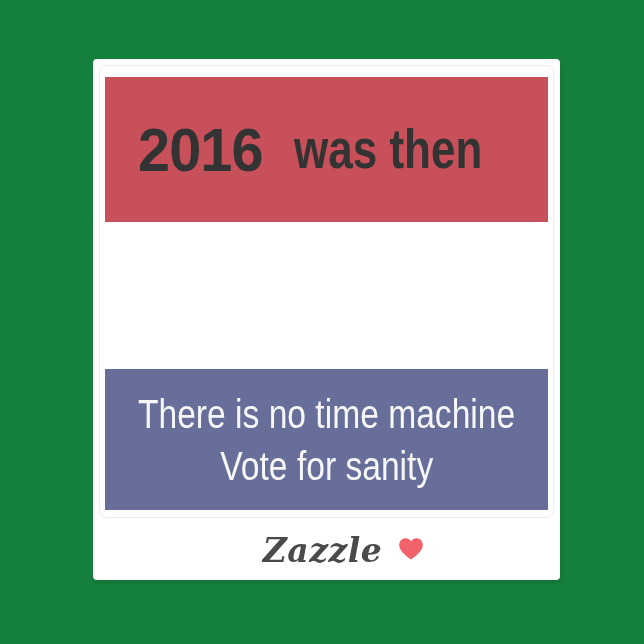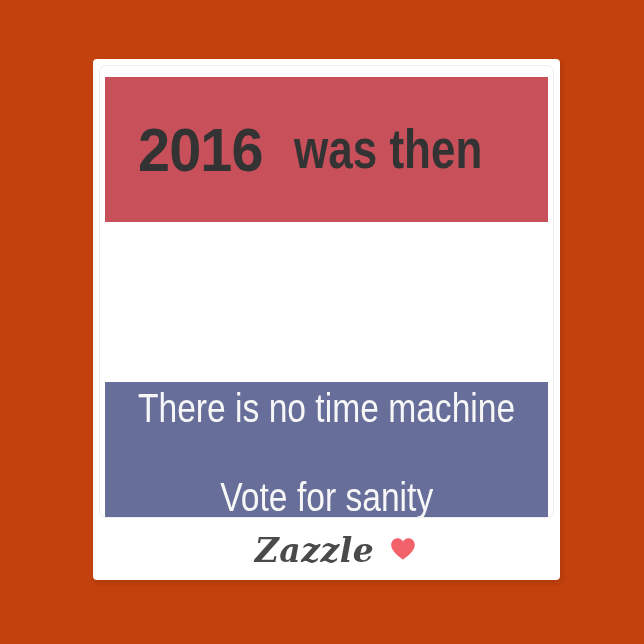--- a/index.html
+++ b/index.html
@@ -10,21 +10,21 @@
     width: 644px;
     height: 644px;
     overflow: hidden;
     font-family: "Liberation Sans", sans-serif;
   }
 
   #stage {
     position: relative;
     width: 644px;
     height: 644px;
-    background: #c2410c;
+    background: #15803d;
   }
 
   
   #sticker-card {
     position: absolute;
     left: 93px;
     top: 59px;
     width: 467px;
     height: 521px;
     background: #ffffff;
@@ -66,25 +66,25 @@
 
   #band-now {
     top: 156px;
     height: 143px;
     background: #fafafa;
     justify-content: flex-start;
     padding-left: 33px;
   }
 
   #band-message {
-    top: 316px;
+    top: 303px;
     height: 141px;
     background: #666e99;
     flex-direction: column;
-    justify-content: space-between;
+    justify-content: center;
     align-items: center;
   }
 
   
   .year {
     font-family: "Liberation Sans Narrow", "Liberation Sans", sans-serif;
     font-weight: bold;
     font-size: 62px;
     line-height: 1;
     color: #333333;
@@ -114,21 +114,21 @@
     font-size: 40px;
     line-height: 1.30;
     color: #f7f7f7;
     transform: scaleX(0.84);
     white-space: nowrap;
   }
 
   
   #zazzle-footer {
     position: absolute;
-    left: 9px;
+    left: 17px;
     top: 462px;
     width: 467px;
     height: 59px;
     display: flex;
     align-items: center;
     justify-content: center;
     gap: 16px;
   }
 
   #zazzle-wordmark {

